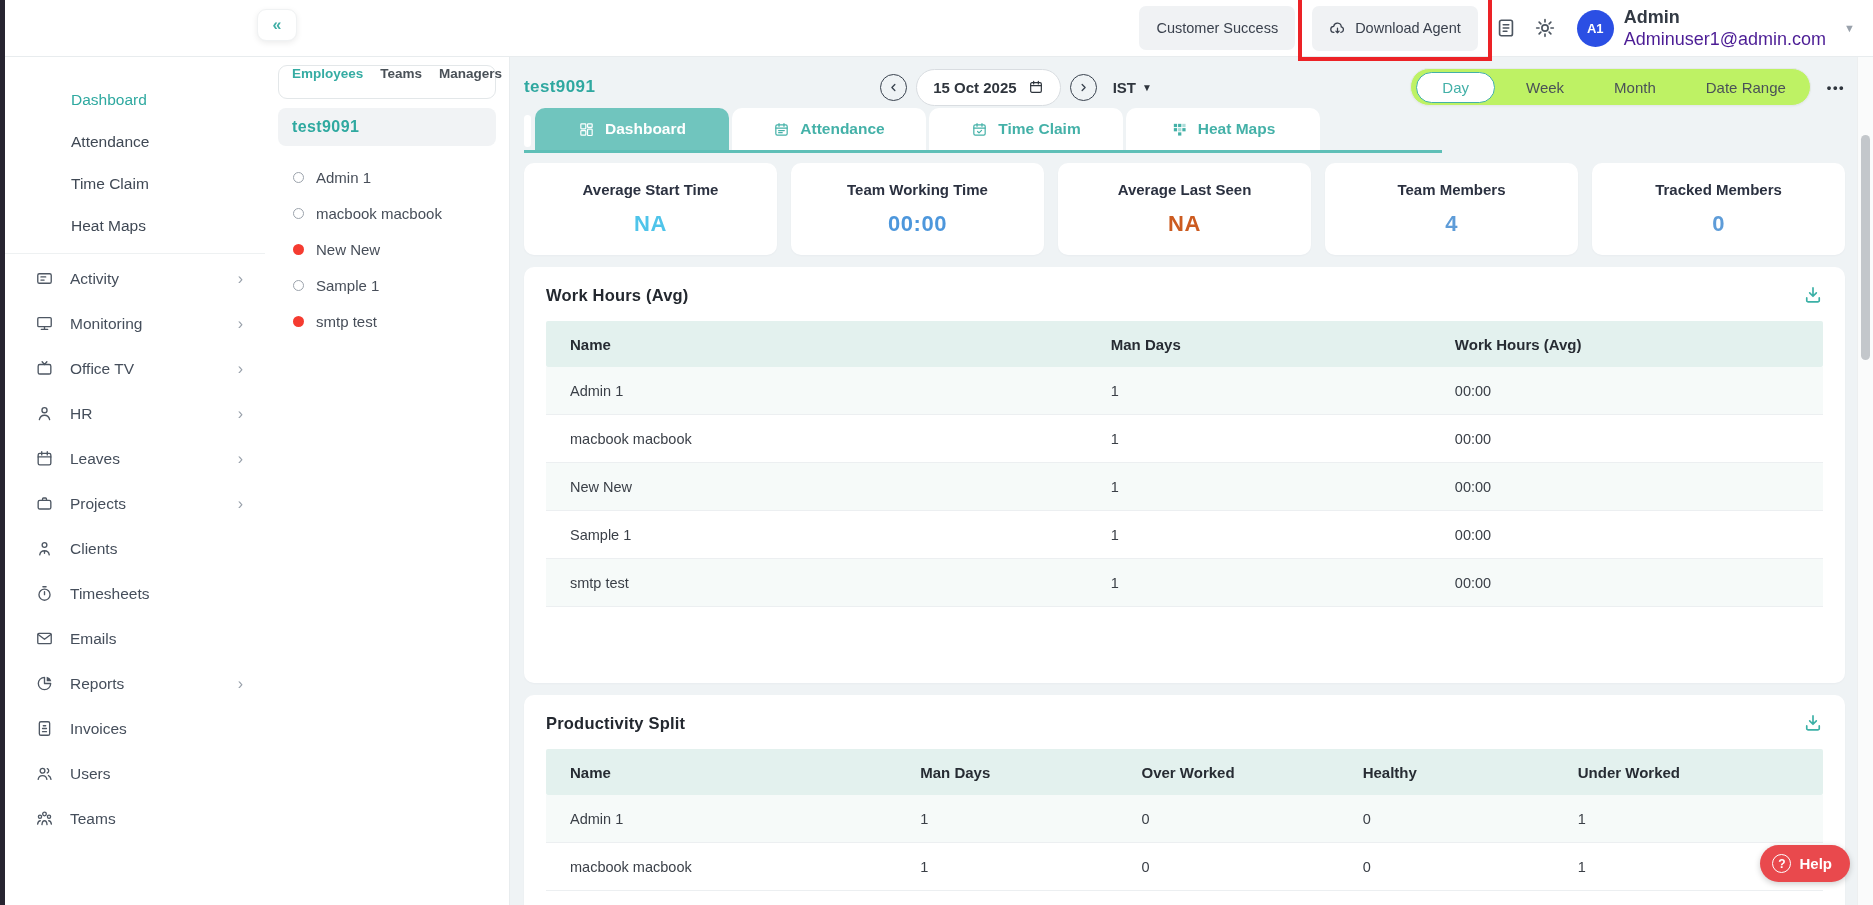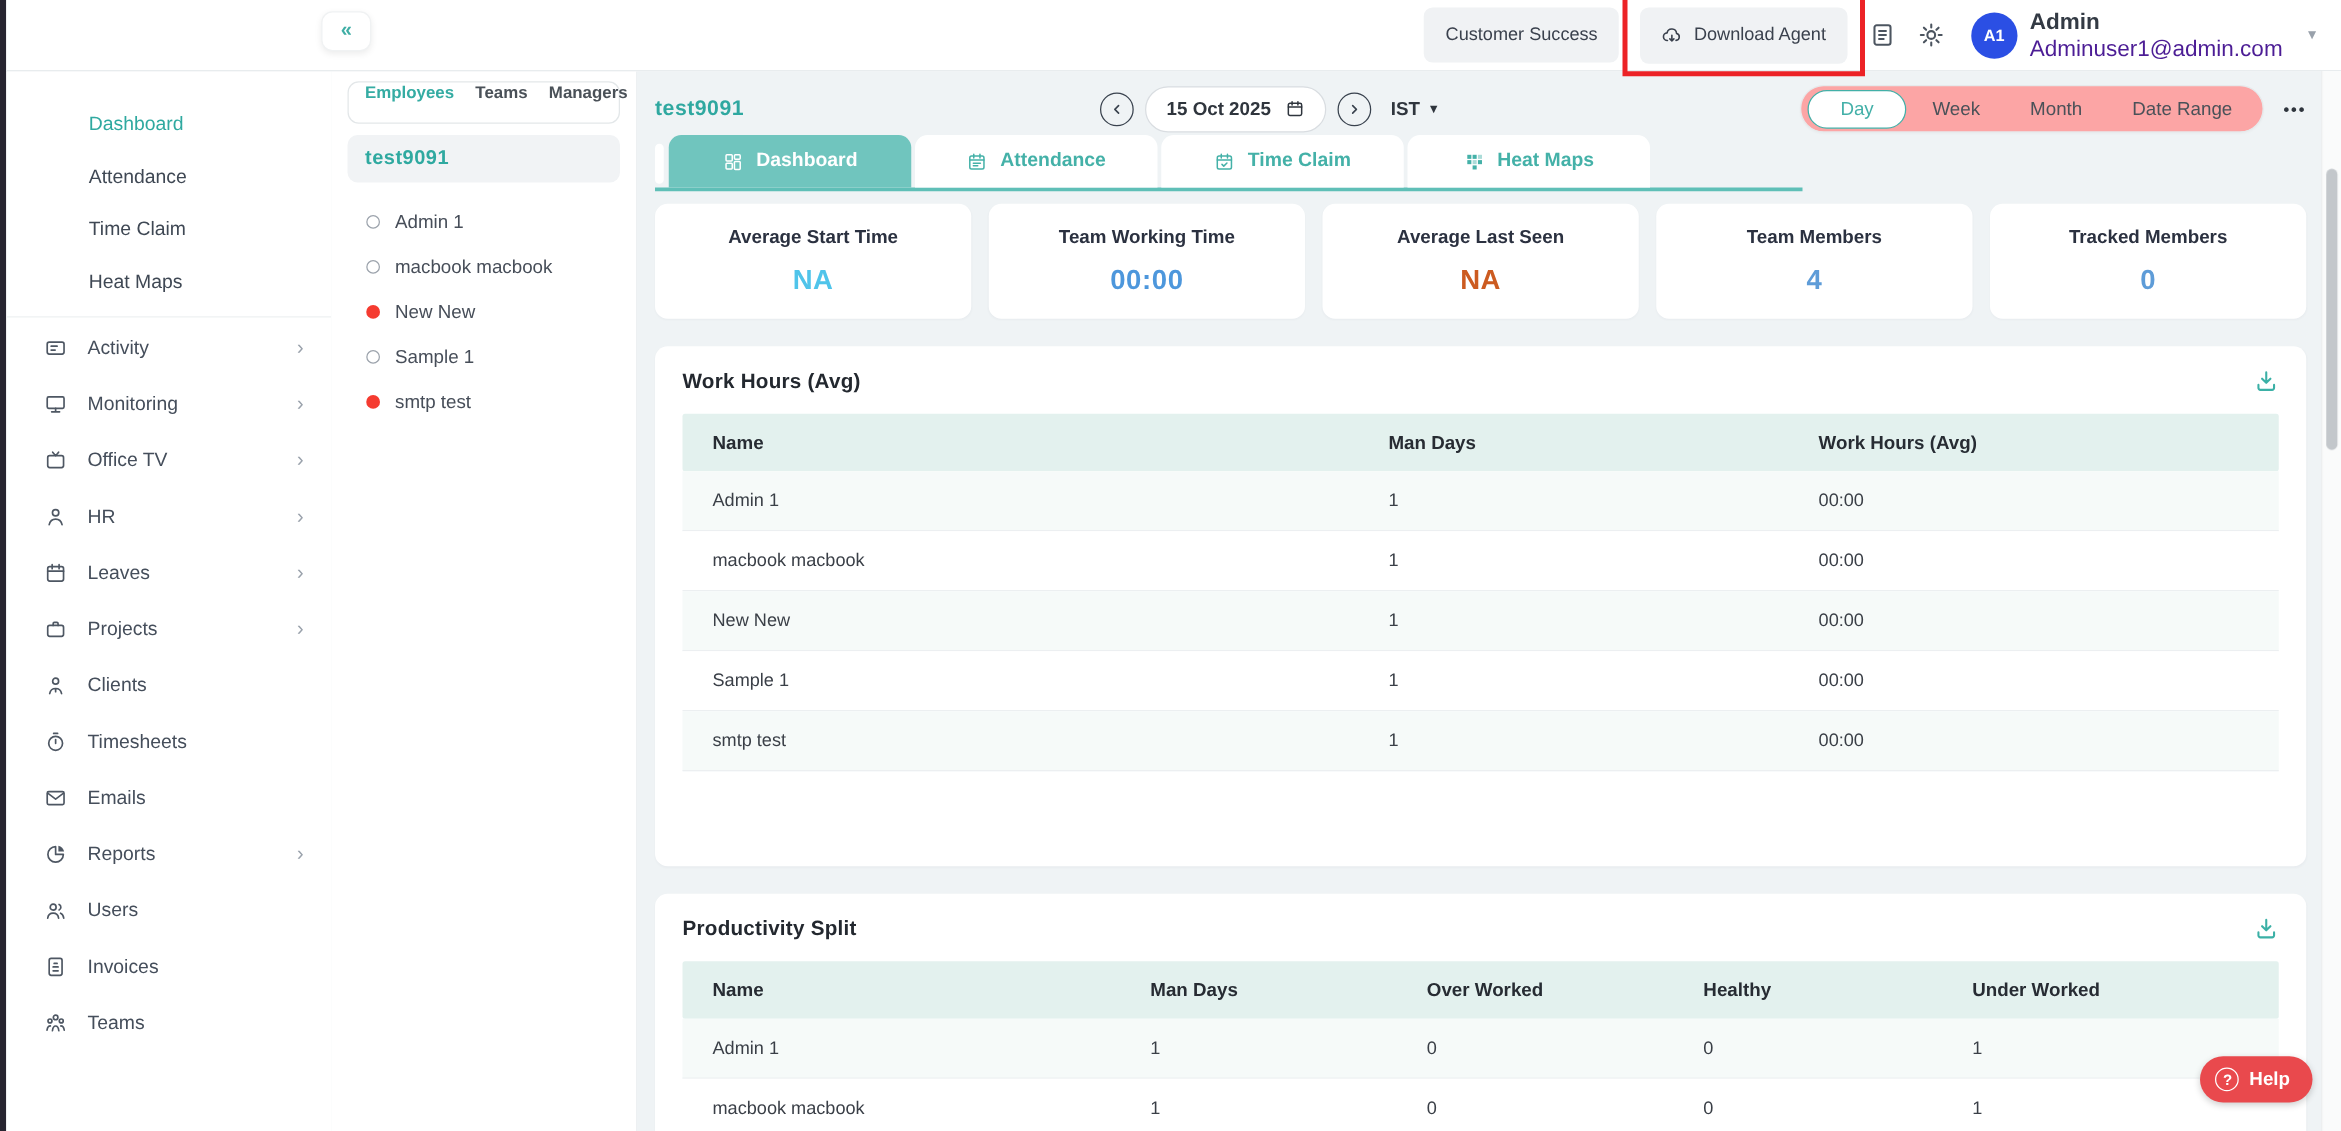--- a/index.html
+++ b/index.html
@@ -82,22 +82,22 @@
   .circ-btn { width:27px; height:27px; border-radius:50%; border:1.6px solid #39424E; background:none;
               color:#39424E; display:flex; align-items:center; justify-content:center; cursor:pointer; }
   .circ-btn svg { width:13px; height:13px; }
   .date-pill { border:1px solid #D9DDE1; background:#fff; border-radius:19px; height:37px;
                display:flex; align-items:center; gap:11px; padding:0 16px; font-size:15px;
                font-weight:600; color:#2F353D; cursor:pointer; }
   .date-pill svg { width:16px; height:16px; color:#2F353D; }
   .tz { display:flex; align-items:center; gap:6px; margin-left:7px; font-size:15px; font-weight:600;
         color:#2F353D; cursor:pointer; }
   .tz .caret { font-size:10px; color:#2F353D; margin:0; }
-  .view-toggle { margin-left:auto; background:#fca5a5; border:1px solid #E6E9EB; border-radius:20px;
-                 height:38px; display:flex; align-items:center; padding:0 5px; gap:2px;
+  .view-toggle { margin-left:auto; background:#bef264; border:1px solid #E6E9EB; border-radius:20px;
+                 height:38px; display:flex; align-items:center; padding:0 5px; gap:12px;
                  box-shadow:0 1px 2px rgba(0,0,0,.03); }
   .view-opt { font-size:15px; color:#4A5158; font-weight:500; padding:7px 19px; border-radius:16px;
               cursor:pointer; white-space:nowrap; }
   .view-opt.active { border:1.6px solid #43B0A8; color:#43B0A8; padding:6px 25px; background:#fff; }
   .more-dots { margin-left:16px; color:#2F353D; font-size:13px; font-weight:700; letter-spacing:1.5px;
                cursor:pointer; }
 
   
   .tab-strip { display:flex; align-items:flex-end; border-bottom:3px solid #5FBFB7; width:918px;
                height:42px; margin-top:2px; }
@@ -111,21 +111,21 @@
 
   
   .stats { display:flex; gap:14px; margin-top:10px; }
   .stat-card { flex:1; background:#fff; border-radius:10px; height:92px; display:flex;
                flex-direction:column; align-items:center; justify-content:center; gap:13px;
                box-shadow:0 1px 2px rgba(20,40,60,.03); }
   .stat-label { font-size:15px; font-weight:700; color:#2B3140; }
   .stat-value { font-size:22px; font-weight:600; letter-spacing:.5px; }
 
   
-  .panel { background:#fff; border-radius:10px; margin-top:22px; padding:18px 22px 20px;
+  .panel { background:#fff; border-radius:10px; margin-top:12px; padding:18px 22px 20px;
            box-shadow:0 1px 2px rgba(20,40,60,.03); }
   .panel.work { height:416px; }
   .panel.prod { height:320px; }
   .panel-head { display:flex; align-items:center; justify-content:space-between; }
   .panel-title { font-size:16.5px; font-weight:700; color:#23282F; letter-spacing:.2px; }
   .dl-btn { background:none; border:none; color:#3BB0A6; cursor:pointer; display:flex; }
   .dl-btn svg { width:20px; height:20px; }
   .tbl { margin-top:16px; }
   .grid3 { display:grid; grid-template-columns:44% 28% 28%; }
   .grid5 { display:grid; grid-template-columns:28.5% 18% 18% 17.5% 18%; }
@@ -277,31 +277,31 @@
             <div class="nav-item">
               <svg class="ic" viewBox="0 0 24 24" fill="none" stroke="currentColor" stroke-width="1.7" stroke-linecap="round" stroke-linejoin="round">
                 <path d="M12 4.2a7.8 7.8 0 1 0 7.8 7.8H12z"></path>
                 <path d="M14.8 3.4a8 8 0 0 1 5.8 5.8h-5.8z" fill="currentColor" stroke="none"></path>
               </svg>
               <span>Reports</span>
               <span class="chev">›</span>
             </div>
             <div class="nav-item">
               <svg class="ic" viewBox="0 0 24 24" fill="none" stroke="currentColor" stroke-width="1.7" stroke-linecap="round" stroke-linejoin="round">
+                <rect x="5.5" y="3.5" width="13" height="17" rx="2"></rect>
+                <path d="M10.5 8.5h3M9.5 16h5M9.5 12h5"></path>
+              </svg>
+              <span>Invoices</span>
+            </div>
+            <div class="nav-item">
+              <svg class="ic" viewBox="0 0 24 24" fill="none" stroke="currentColor" stroke-width="1.7" stroke-linecap="round" stroke-linejoin="round">
                 <circle cx="9.5" cy="8.5" r="3"></circle>
                 <path d="M4 19.5c.5-3.1 2.7-4.9 5.5-4.9s5 1.8 5.5 4.9M15.5 5.8a3 3 0 0 1 0 5.5M17 14.6c1.8.7 2.8 2.3 3.2 4.9"></path>
               </svg>
               <span>Users</span>
-            </div>
-            <div class="nav-item">
-              <svg class="ic" viewBox="0 0 24 24" fill="none" stroke="currentColor" stroke-width="1.7" stroke-linecap="round" stroke-linejoin="round">
-                <rect x="5.5" y="3.5" width="13" height="17" rx="2"></rect>
-                <path d="M10.5 8.5h3M9.5 16h5M9.5 12h5"></path>
-              </svg>
-              <span>Invoices</span>
             </div>
             <div class="nav-item">
               <svg class="ic" viewBox="0 0 24 24" fill="none" stroke="currentColor" stroke-width="1.7" stroke-linecap="round" stroke-linejoin="round">
                 <circle cx="12" cy="6.3" r="2.3"></circle>
                 <circle cx="6.3" cy="9.8" r="2"></circle>
                 <circle cx="17.7" cy="9.8" r="2"></circle>
                 <path d="M3.3 19c.4-2.6 1.7-4.2 3.4-4.2M20.7 19c-.4-2.6-1.7-4.2-3.4-4.2M8.8 19.7c.3-3.1 1.6-4.8 3.2-4.8s2.9 1.7 3.2 4.8"></path>
               </svg>
               <span>Teams</span>
             </div>

